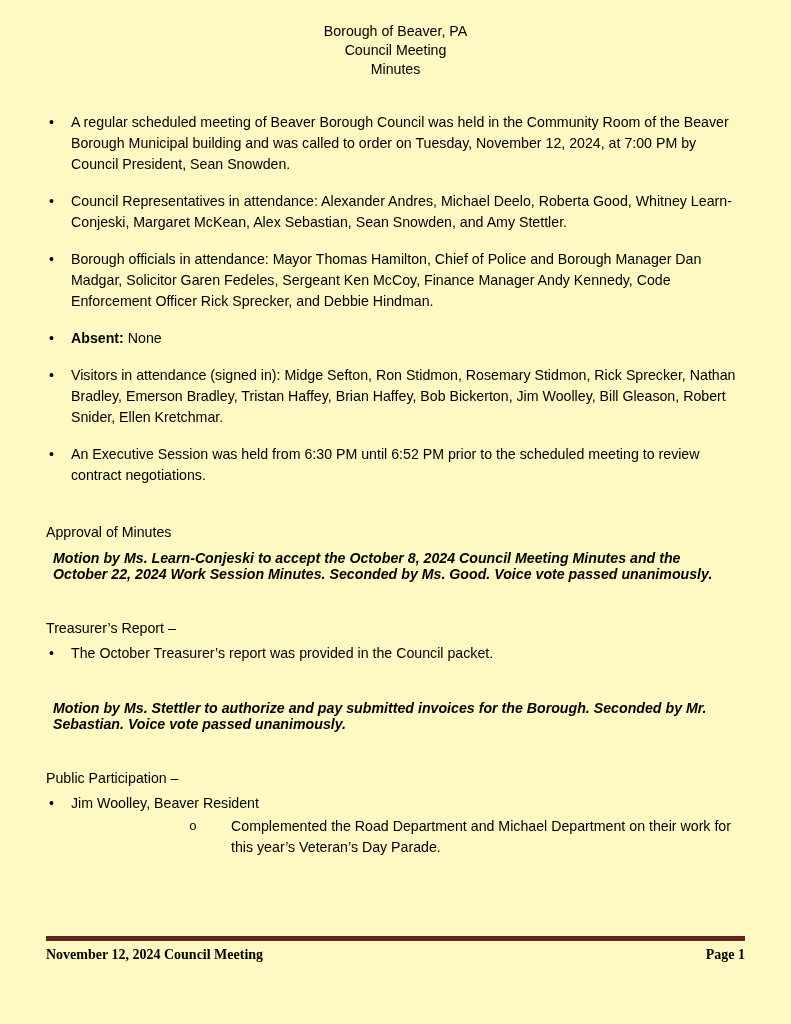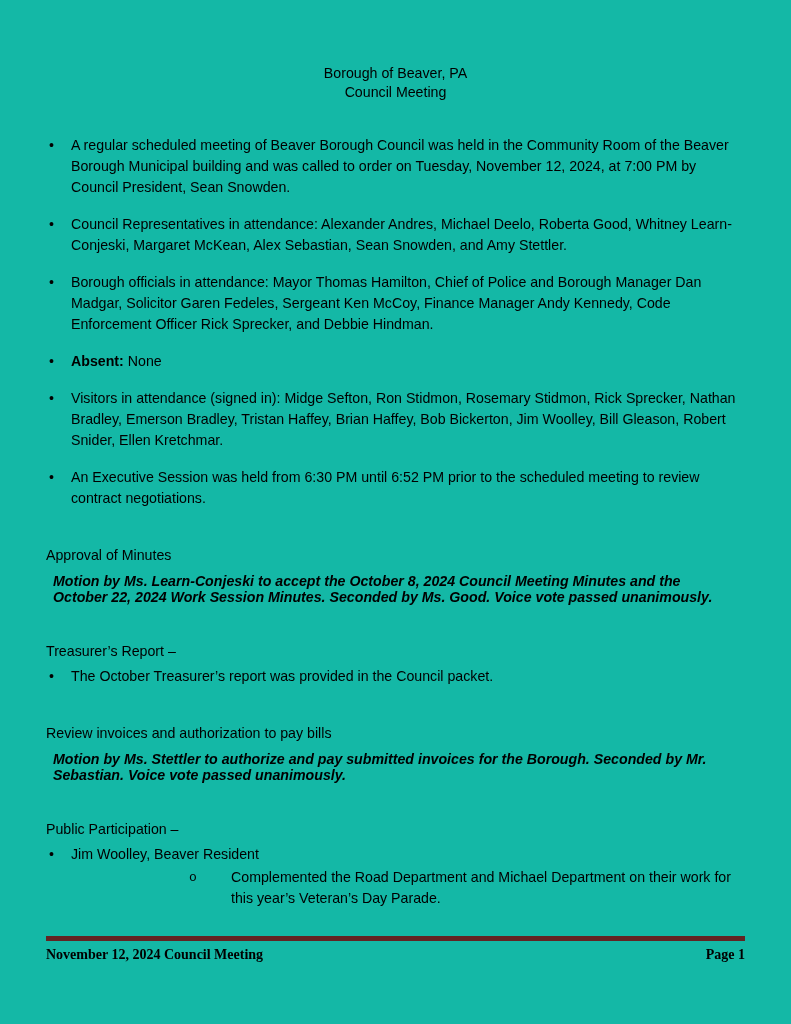--- a/index.html
+++ b/index.html
@@ -1,27 +1,27 @@
 <!DOCTYPE html>
 <html><head>
 <meta charset="utf-8">
 <style>
   html, body { margin: 0; padding: 0; background: #ffffff; }
   .page {
     position: relative;
     width: 791px;
     height: 1024px;
     margin: 0 auto;
-    background: #14b8a6;
+    background: #fef9c3;
     color: #000000;
     font-family: "Liberation Sans", sans-serif;
     font-size: 14.2px;
     line-height: 21px;
     box-sizing: border-box;
-    padding: 64px 46px 0 46px;
+    padding: 22px 46px 0 46px;
     overflow: hidden;
   }
   .doc-header {
     text-align: center;
     line-height: 19px;
     margin-bottom: 33px;
   }
   .doc-header div { white-space: nowrap; }
 
   ul.bullets { list-style: none; margin: 0; padding: 0; }
@@ -80,20 +80,21 @@
   }
 </style>
 </head>
 <body>
 
 <div class="page">
 
   <div class="doc-header">
     <div>Borough of Beaver, PA</div>
     <div>Council Meeting</div>
+    <div>Minutes</div>
   </div>
 
   <ul class="bullets">
     <li>
       <span class="marker">•</span>
       <span class="li-text">A regular scheduled meeting of Beaver Borough Council was held in the Community Room of the Beaver Borough Municipal building and was called to order on Tuesday, November 12, 2024, at 7:00 PM by Council President, Sean Snowden.</span>
     </li>
     <li>
       <span class="marker">•</span>
       <span class="li-text">Council Representatives in attendance: Alexander Andres, Michael Deelo, Roberta Good, Whitney Learn-Conjeski, Margaret McKean, Alex Sebastian, Sean Snowden, and Amy Stettler.</span>
@@ -125,21 +126,20 @@
     <h2 class="sec-heading">Treasurer’s Report –</h2>
     <ul class="bullets tight">
       <li>
         <span class="marker">•</span>
         <span class="li-text">The October Treasurer’s report was provided in the Council packet.</span>
       </li>
     </ul>
   </div>
 
   <div class="sec">
-    <h2 class="sec-heading">Review invoices and authorization to pay bills</h2>
     <p class="motion">Motion by Ms. Stettler to authorize and pay submitted invoices for the Borough. Seconded by Mr. Sebastian. Voice vote passed unanimously.</p>
   </div>
 
   <div class="sec">
     <h2 class="sec-heading">Public Participation –</h2>
     <ul class="bullets tight">
       <li>
         <span class="marker">•</span>
         <span class="li-text">
           <span>Jim Woolley, Beaver Resident</span>

